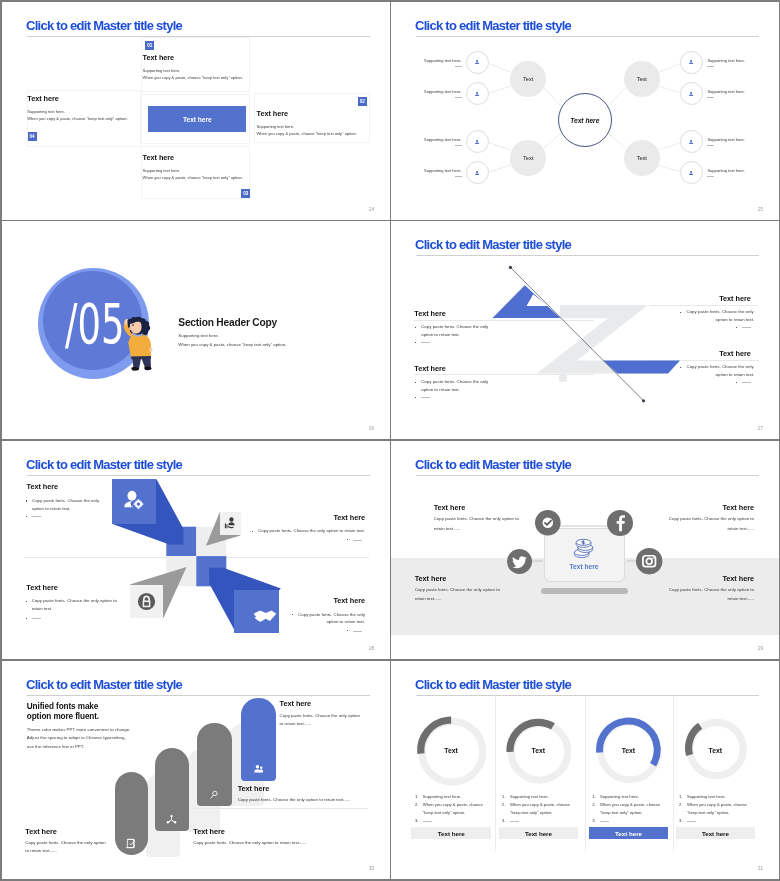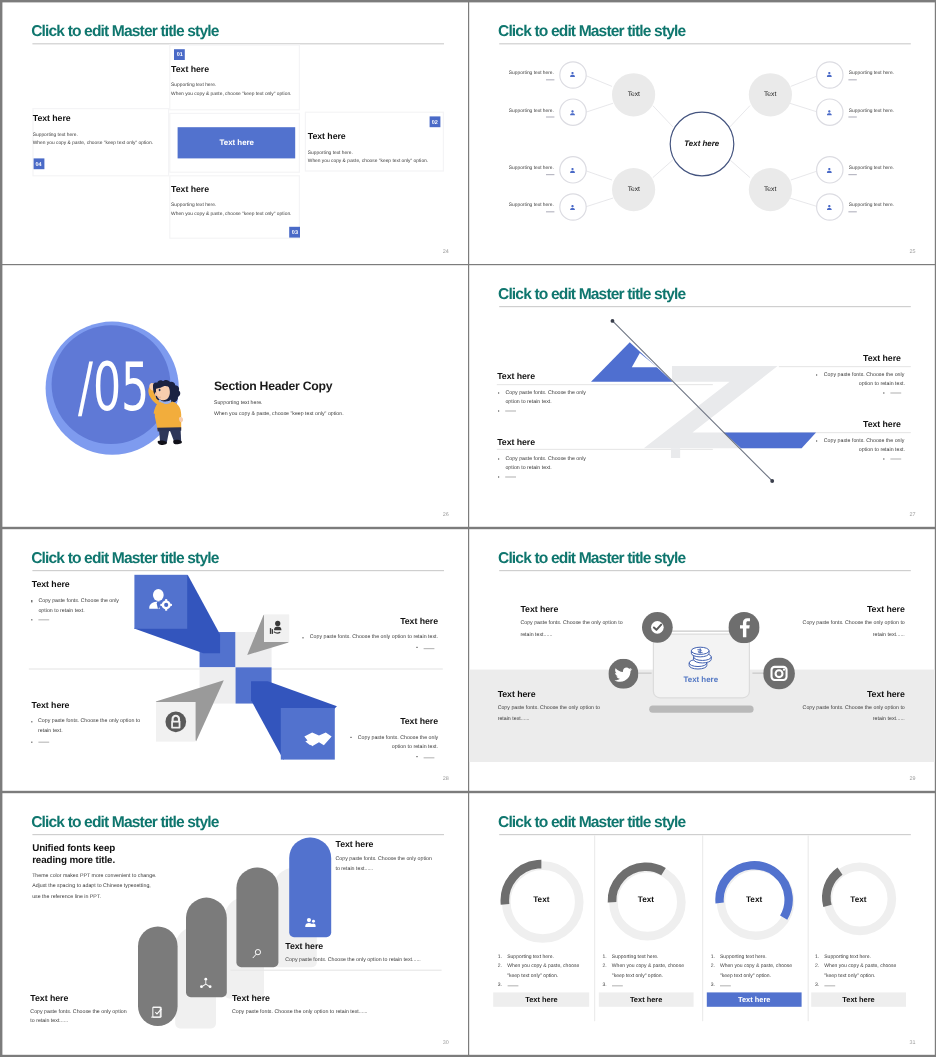--- a/index.html
+++ b/index.html
@@ -1,19 +1,19 @@
 <!DOCTYPE html>
 <html><head>
 <meta charset="utf-8">
 <style>
   html,body{margin:0;padding:0;}
   body{width:780px;height:881px;background:#fff;font-family:"Liberation Sans",sans-serif;}
   #page{position:relative;width:780px;height:881px;overflow:hidden;background:#7c7c7c;}
   .slide{position:absolute;background:#fff;overflow:hidden;width:388px;height:218px;}
-  .ttl{position:absolute;left:24px;top:16px;font-size:13px;font-weight:bold;color:#0f766e;letter-spacing:-0.72px;white-space:nowrap;}
+  .ttl{position:absolute;left:24px;top:16px;font-size:13px;font-weight:bold;color:#1d4ed8;letter-spacing:-0.72px;white-space:nowrap;}
   .ttlline{position:absolute;left:25px;top:34px;width:343px;height:1px;background:#cfcfcf;}
   .pg{position:absolute;right:16px;bottom:8px;font-size:4.5px;color:#9a9a9a;}
   .box{position:absolute;border:1px solid #f4f4f6;box-sizing:border-box;}
   .badge{position:absolute;width:9.2px;height:9.2px;background:#4a6ac7;color:#fff;font-size:4.6px;font-weight:bold;display:flex;align-items:center;justify-content:center;}
   .h3{position:absolute;font-size:7.3px;font-weight:bold;color:#111;letter-spacing:-0.04px;white-space:nowrap;}
   .sup{position:absolute;font-size:4.05px;color:#3a3a3a;white-space:nowrap;}
 
   .circ{position:absolute;border-radius:50%;box-sizing:border-box;}
   .greycirc{background:#eaeaea;display:flex;align-items:center;justify-content:center;font-size:5.6px;color:#1a1a1a;}
   .centcirc{border:0.9px solid #44547f;display:flex;align-items:center;justify-content:center;font-size:6.6px;font-weight:bold;font-style:italic;color:#111;background:#fff;}
@@ -472,22 +472,22 @@
         <svg viewBox="0 0 32 32" width="11" height="11">
           <g fill="#fff">
             <circle cx="13" cy="8" r="5"></circle>
             <path d="M13 15c-5 0-9 3-9 7v3h18v-3c0-4-4-7-9-7z"></path>
             <circle cx="24" cy="11" r="3.6"></circle>
             <path d="M24 16c-3 0-6 2-6 5v4h11v-4c0-3-2-5-5-5z"></path>
           </g>
         </svg>
       </div>
 
-    <div class="s7head" style="left:24.8px;top:41.2px">Unified fonts keep</div>
-    <div class="s7head" style="left:24.8px;top:50.9px">reading more title.</div>
+    <div class="s7head" style="left:24.8px;top:41.2px">Unified fonts make</div>
+    <div class="s7head" style="left:24.8px;top:50.9px">option more fluent.</div>
     <div class="bul" style="left:24.8px;top:65.5px">Theme color makes PPT more convenient to change.</div>
     <div class="bul" style="left:24.8px;top:74.3px">Adjust the spacing to adapt to Chinese typesetting,</div>
     <div class="bul" style="left:24.8px;top:82.5px">use the reference line in PPT.</div>
 
     <div class="h4" style="left:277.6px;top:37.7px">Text here</div>
     <div class="bul" style="left:277.6px;top:52.4px">Copy paste fonts. Choose the only option</div>
     <div class="bul" style="left:277.6px;top:60.1px">to retain text......</div>
 
     <div class="h4" style="left:235.7px;top:122.9px">Text here</div>
     <div class="bul" style="left:235.7px;top:135.8px">Copy paste fonts. Choose the only option to retain text......</div>

